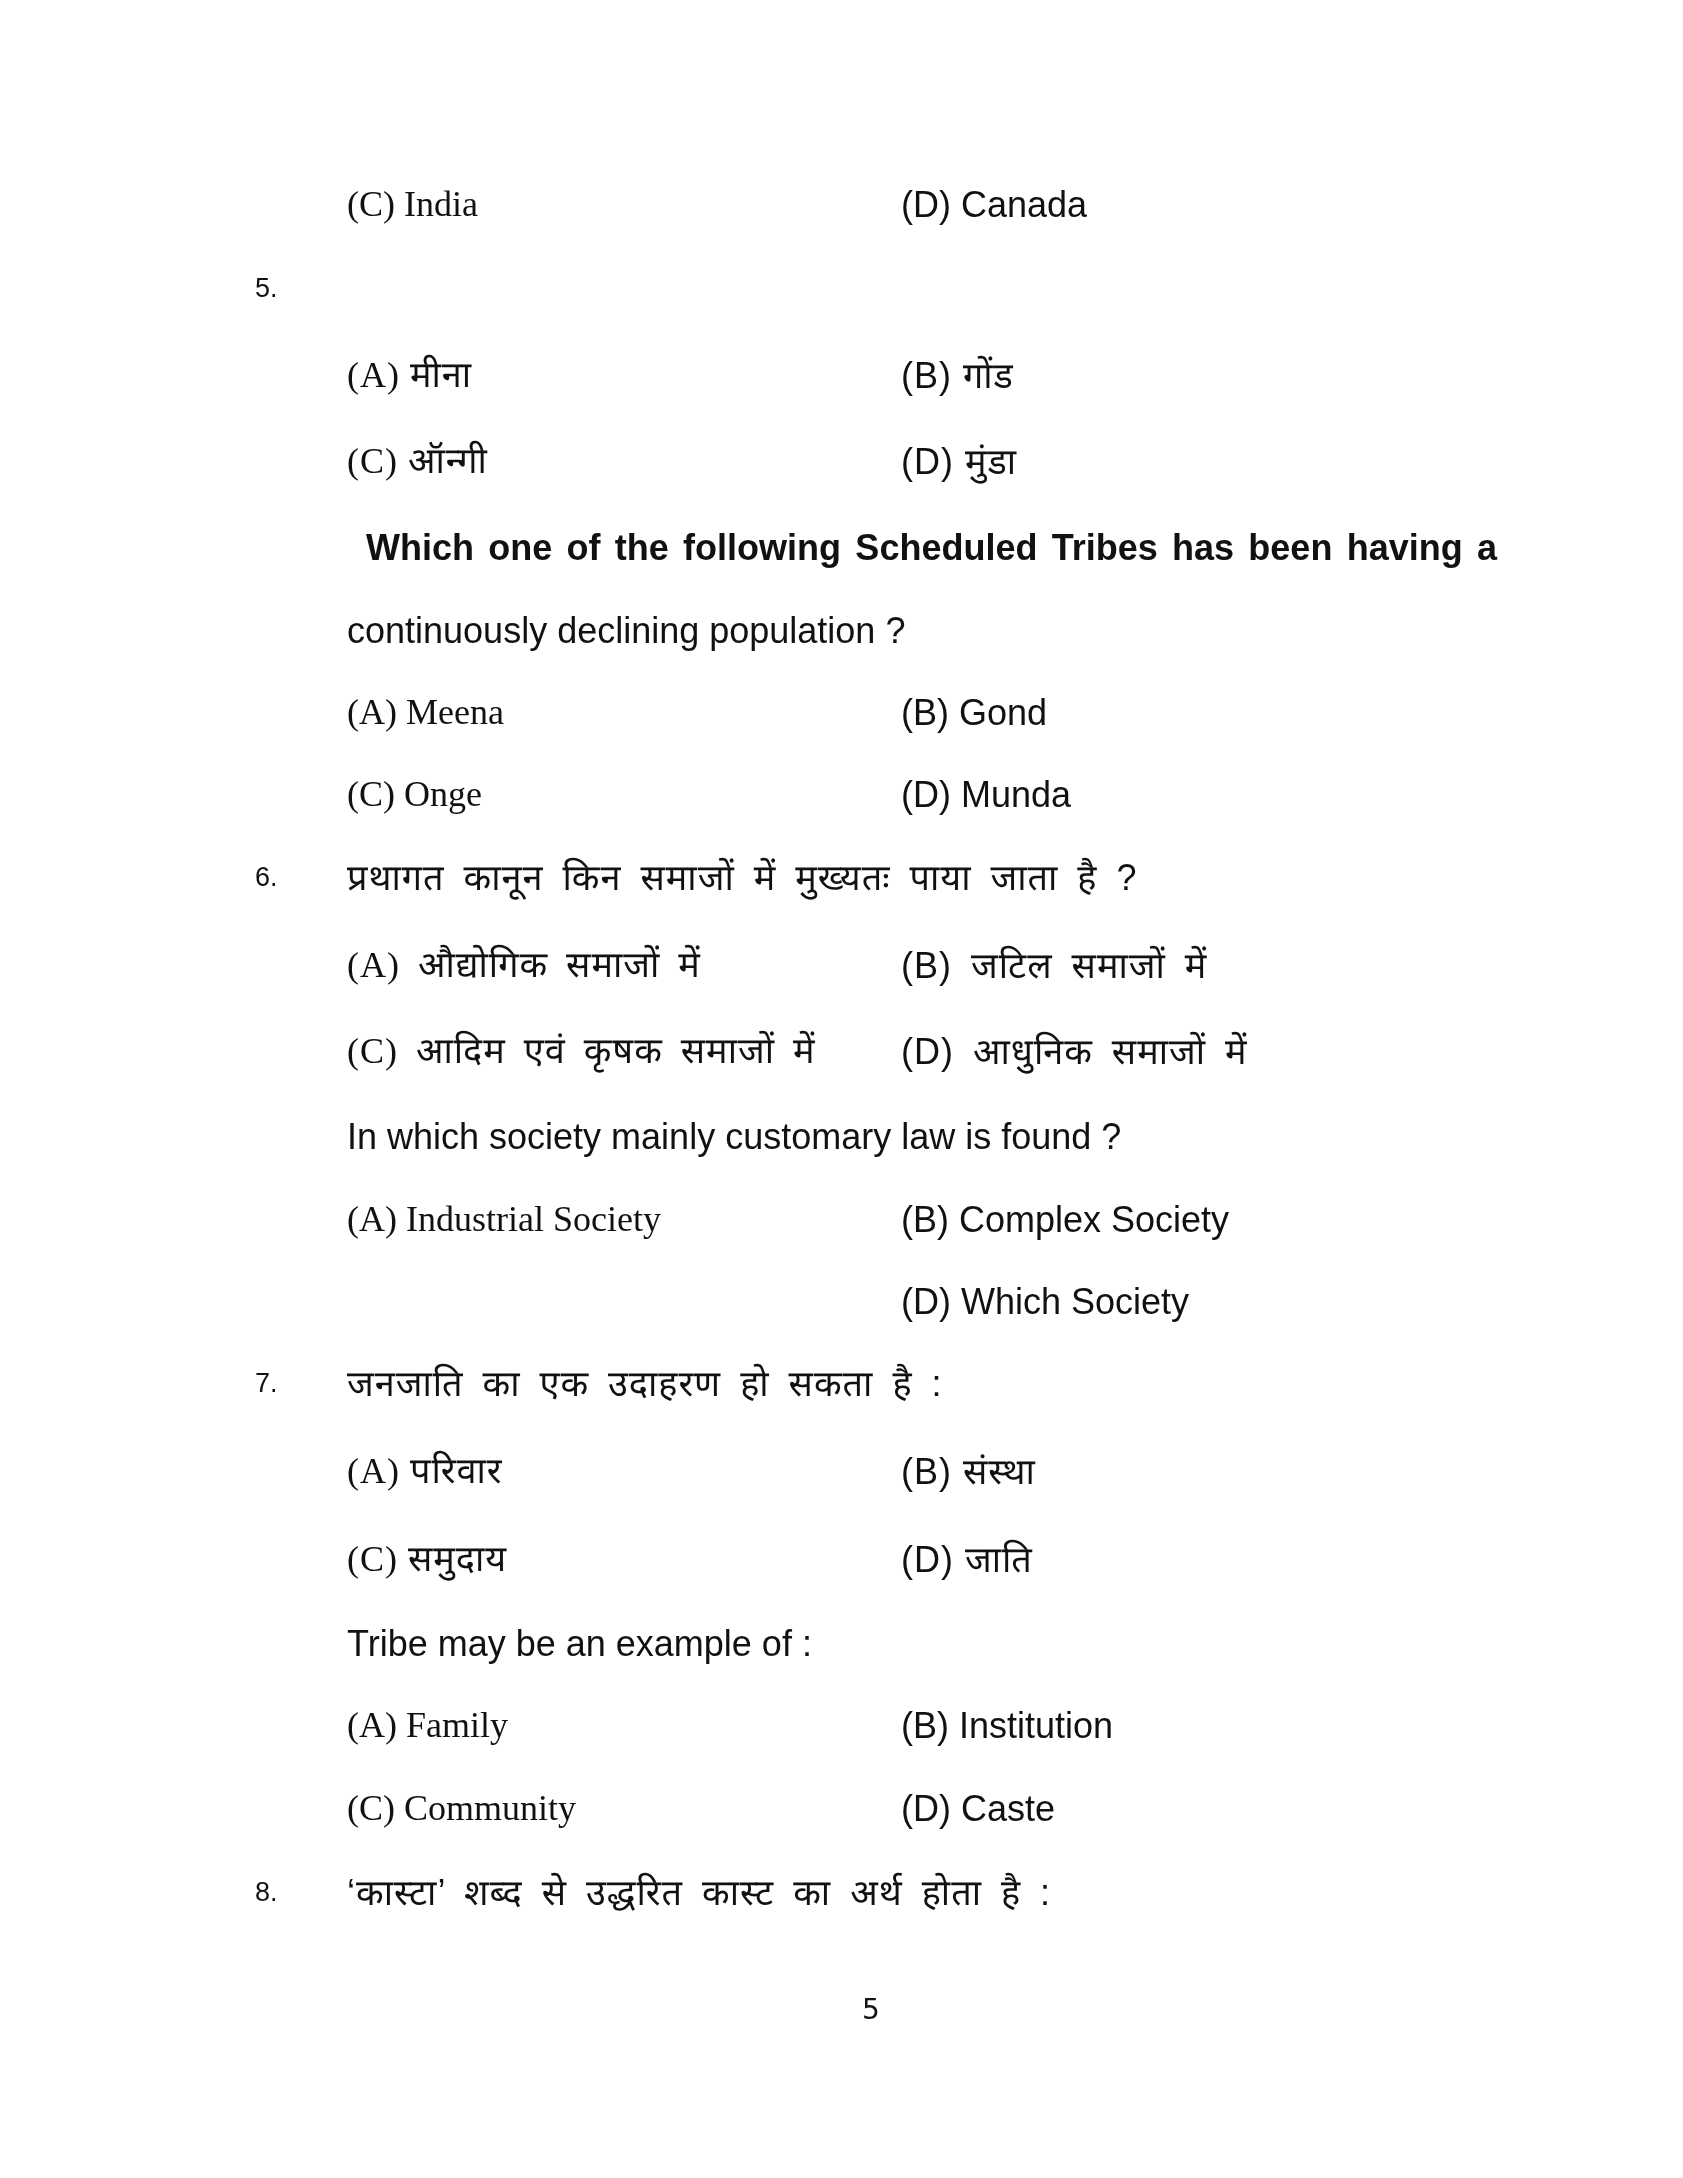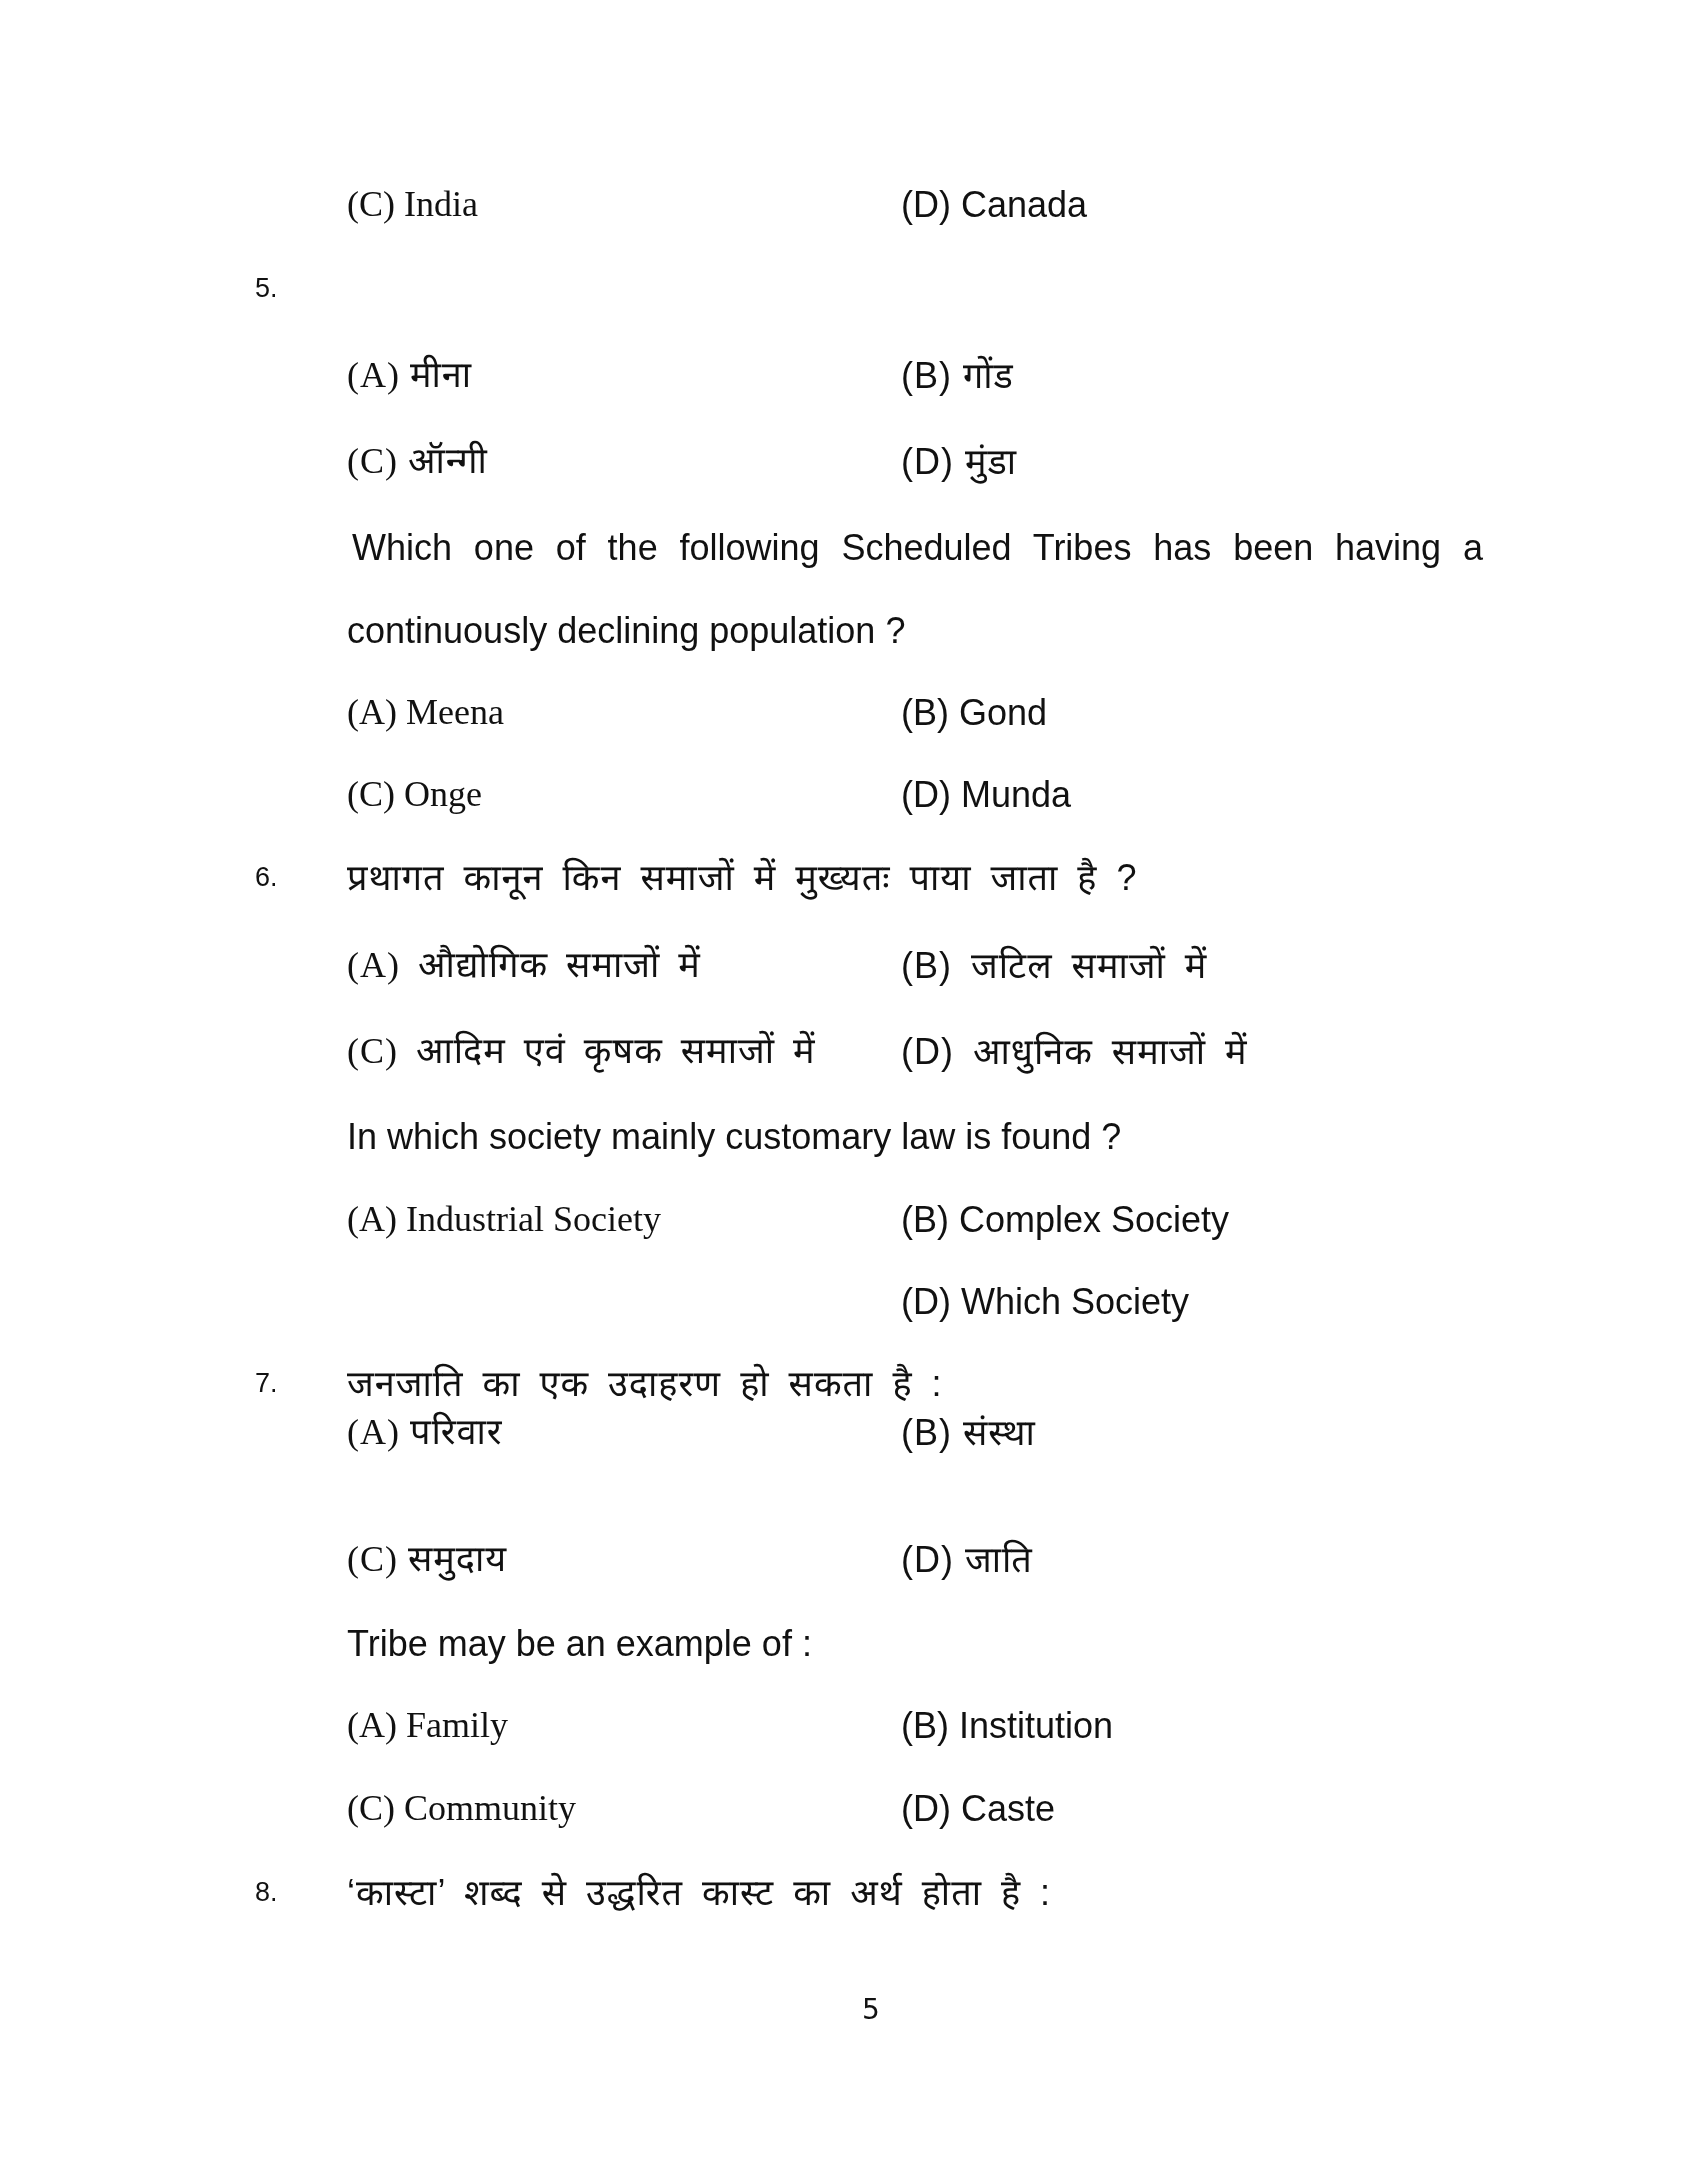--- a/index.html
+++ b/index.html
@@ -11,22 +11,22 @@
       position: absolute; left: 0; width: 1683px; height: 59px;
       font-size: 36px; line-height: 59px; white-space: nowrap;
     }
     .qnum {
       position: absolute; left: 255px; font-size: 27px;
     }
     .body-text { position: absolute; left: 347px; }
     .opt-left { position: absolute; left: 347px; font-family: Liberation Serif, serif; }
     .opt-right { position: absolute; left: 901px; }
     .justified {
-      position: absolute; left: 352px; width: 1131px;
-      text-align: justify; text-align-last: justify;
+      position: absolute; left: 366px; width: 1131px;
+      text-align: justify; text-align-last: justify; font-weight: bold;
     }
     .hi { letter-spacing: 1px; }
     .hi-q { word-spacing: 8px; }
     .page-num {
       position: absolute; left: 0; width: 1742px; top: 1993px;
       text-align: center; font-size: 28px; font-family: "DejaVu Sans", sans-serif;
     }
   </style>
 </head>
 <body>
@@ -82,21 +82,21 @@
   <span class="opt-right">(B) Complex Society</span>
 </div>
 <div class="line" style="top:1272px">
   <span class="opt-right">(D) Which Society</span>
 </div>
 
 <div class="line" style="top:1354px">
   <span class="qnum">7.</span>
   <span class="body-text hi hi-q">जनजाति का एक उदाहरण हो सकता है :</span>
 </div>
-<div class="line" style="top:1403px">
+<div class="line" style="top:1442px">
   <span class="opt-left hi">(A) परिवार</span>
   <span class="opt-right hi">(B) संस्था</span>
 </div>
 <div class="line" style="top:1530px">
   <span class="opt-left hi">(C) समुदाय</span>
   <span class="opt-right hi">(D) जाति</span>
 </div>
 <div class="line" style="top:1614px">
   <span class="body-text">Tribe may be an example of :</span>
 </div>

